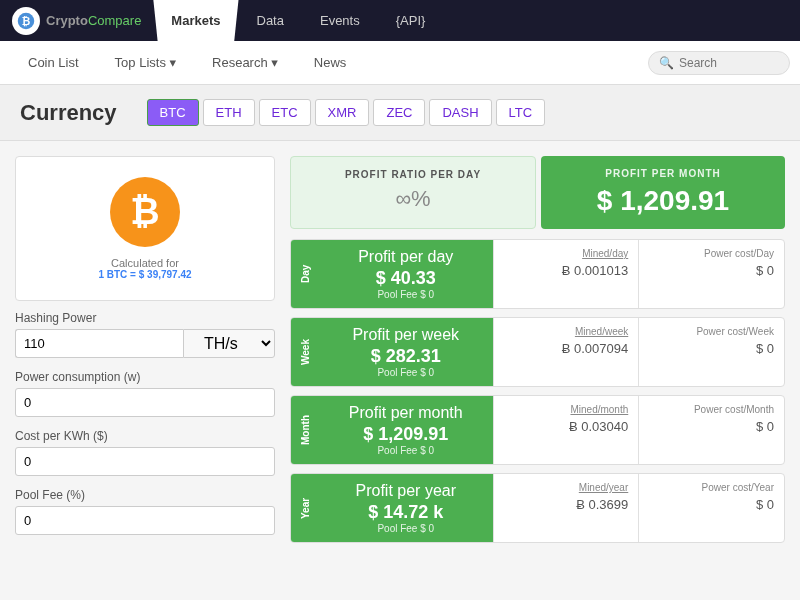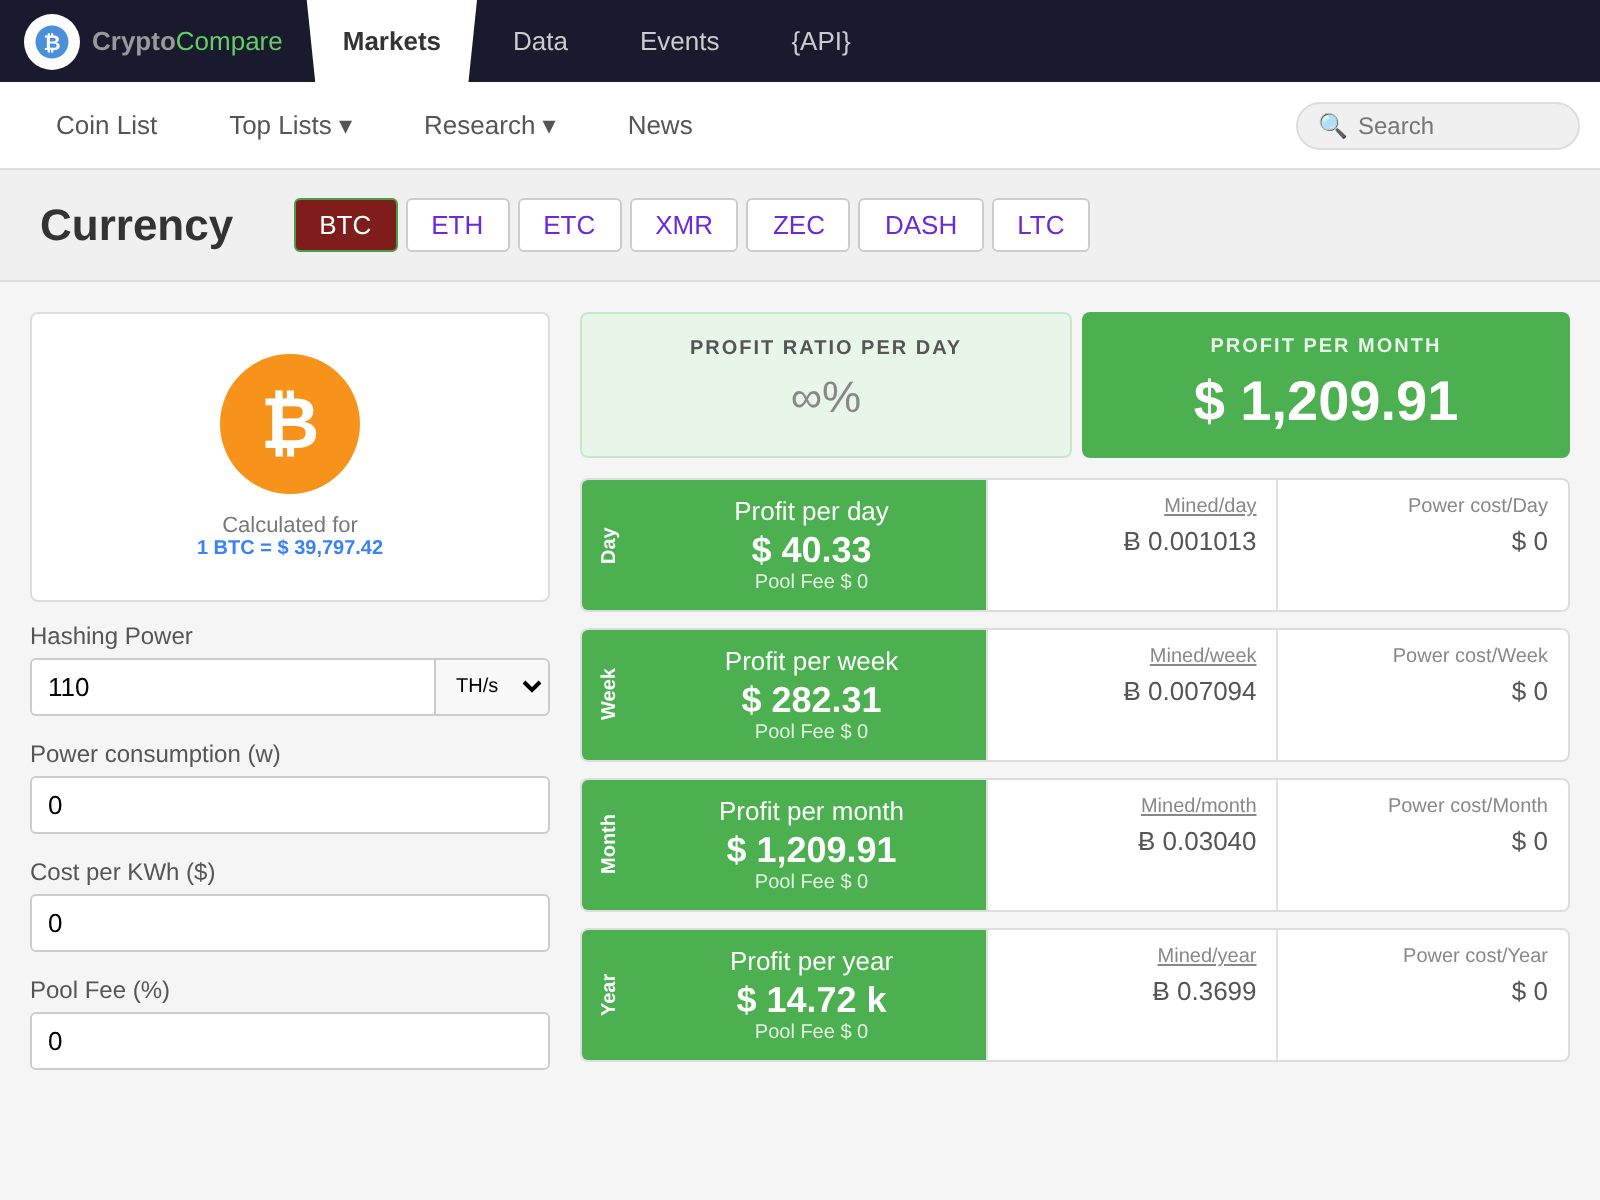--- a/index.html
+++ b/index.html
@@ -90,21 +90,21 @@
     .currency-tab {
       padding: 5px 12px;
       border: 1px solid #ccc;
       border-radius: 3px;
       cursor: pointer;
       font-size: 13px;
       background: white;
       color: #6d28d9;
     }
     .currency-tab.active {
-      background: #7f1d1d;
+      background: #8b5cf6;
       color: white;
       border-color: #4a9e4a;
     }
 
     
     .main-content {
       display: flex;
       padding: 15px;
       gap: 15px;
     }
@@ -146,22 +146,22 @@
     }
     .input-with-select { display: flex; gap: 0; }
     .input-with-select input {
       flex: 1;
       border-right: none;
       border-radius: 3px 0 0 3px;
     }
     .input-with-select select {
       border: 1px solid #ccc;
       border-radius: 0 3px 3px 0;
-      padding: 4px 6px;
-      font-size: 10px;
+      padding: 4px 16px;
+      font-size: 16px;
       background: #f8f8f8;
       cursor: pointer;
     }
 
     
     .right-panel { flex: 1; }
 
     
     .profit-header { display: flex; gap: 0; margin-bottom: 10px; }
     .profit-card {
@@ -214,21 +214,21 @@
       align-items: center;
       justify-content: center;
     }
     .row-profit {
       background: #4caf50;
       color: white;
       padding: 8px 14px;
       flex: 1.4;
       text-align: center;
     }
-    .row-profit-label { font-size: 13px; margin-bottom: 2px; }
+    .row-profit-label { font-size: 16px; margin-bottom: 2px; }
     .row-profit-value { font-size: 18px; font-weight: bold; }
     .row-profit-fee { font-size: 10px; opacity: 0.85; }
     .row-mined {
       flex: 1.2;
       padding: 8px 10px;
       text-align: right;
       border-left: 1px solid #e0e0e0;
     }
     .row-mined-label { font-size: 10px; color: #888; margin-bottom: 4px; text-decoration: underline; }
     .row-mined-value { font-size: 13px; color: #555; }

